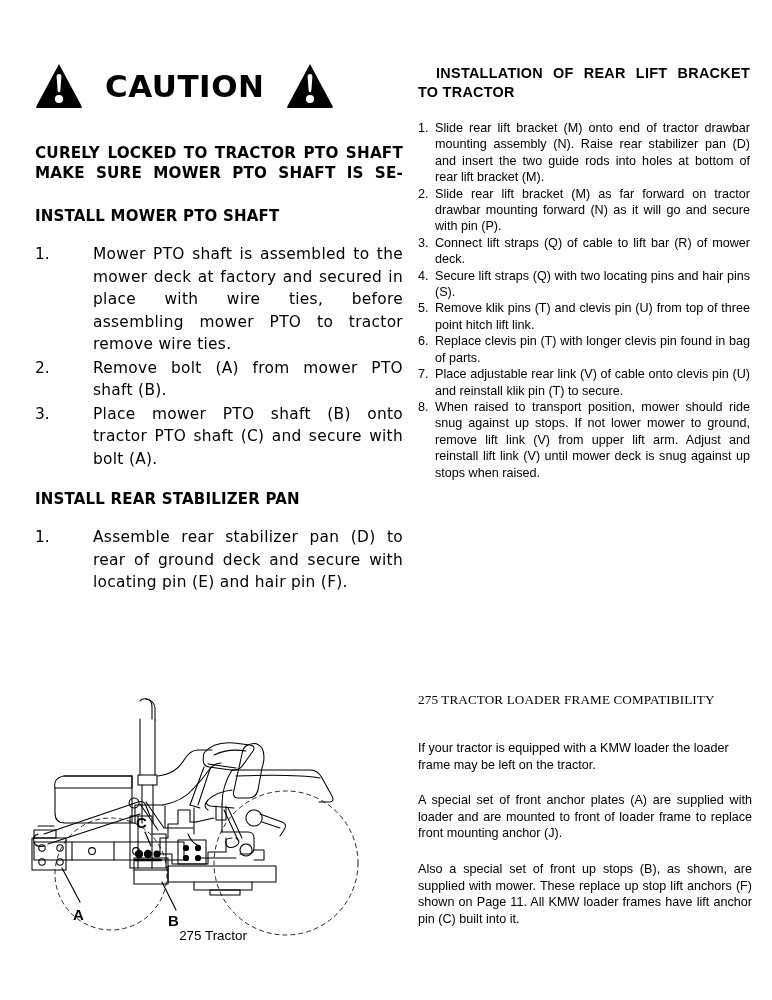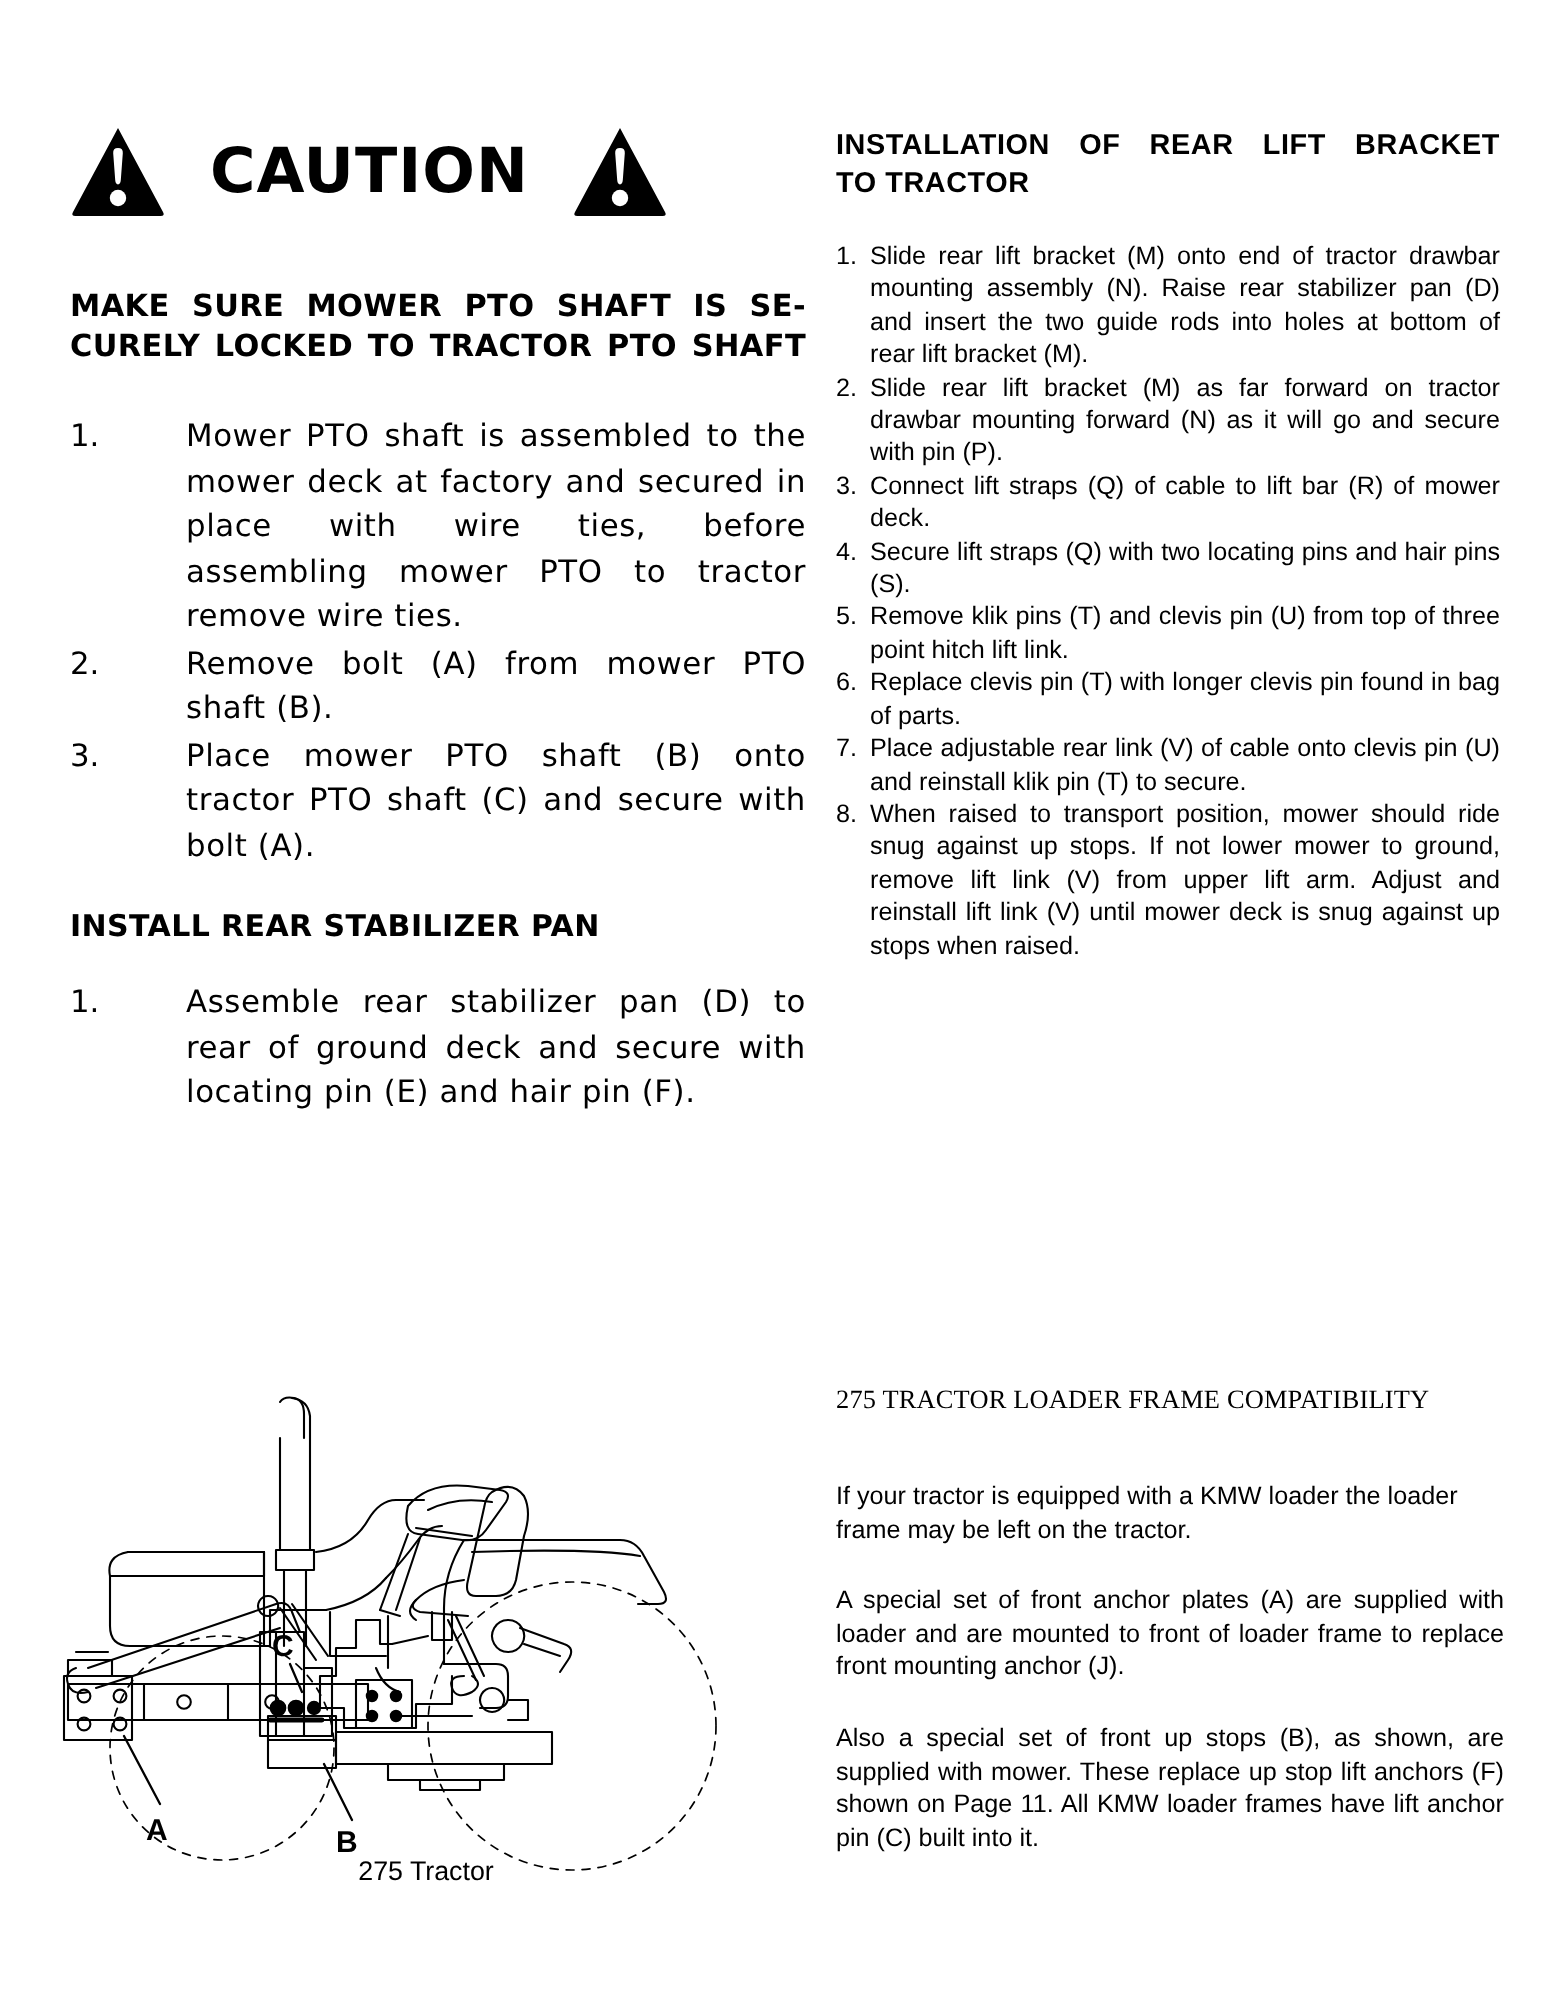--- a/index.html
+++ b/index.html
@@ -106,20 +106,21 @@
     font-weight: bold;
     font-size: 14.4px;
     line-height: 19px;
     letter-spacing: 0.3px;
     margin-bottom: 18px;
   }
   .sec-head-right .l1 {
     display: block;
     text-align: justify;
     text-align-last: justify;
+    margin-left: 18px;
   }
   .list-right { margin: 0; }
   .li-right {
     display: flex;
     font-family: "Liberation Sans", sans-serif;
     font-size: 12.6px;
     line-height: 16.4px;
     margin-bottom: 0;
   }
   .li-right .num {
@@ -196,24 +197,25 @@
       <span>
         <svg class="warn-tri" width="48" height="46" viewBox="0 0 48 46" aria-hidden="true">
           <path d="M24 1 L46.5 43 Q47.6 45 45.3 45 L2.7 45 Q0.4 45 1.5 43 Z" fill="#000"></path>
           <path d="M24 11 Q26.6 11 26.4 13.6 L25.4 27 Q25.2 29.2 24 29.2 Q22.8 29.2 22.6 27 L21.6 13.6 Q21.4 11 24 11 Z" fill="#fff"></path>
           <circle cx="24" cy="36" r="4.1" fill="#fff"></circle>
         </svg>
       </span>
     </div>
 
     <div class="head-justified">
+      <div>CURELY LOCKED TO TRACTOR PTO SHAFT</div>
       <div>MAKE SURE MOWER PTO SHAFT IS SE-</div>
-      <div>CURELY LOCKED TO TRACTOR PTO SHAFT</div>
-    </div>
-
+    </div>
+
+    <div class="sec-head-left">INSTALL MOWER PTO SHAFT</div>
 
     <div class="list-left">
       <div class="li-left">
         <span class="num">1.</span>
         <span class="txt">Mower PTO shaft is assembled to the mower deck at factory and secured in place with wire ties, before assembling mower PTO to tractor remove wire ties.</span>
       </div>
       <div class="li-left">
         <span class="num">2.</span>
         <span class="txt">Remove bolt (A) from mower PTO shaft (B).</span>
       </div>

